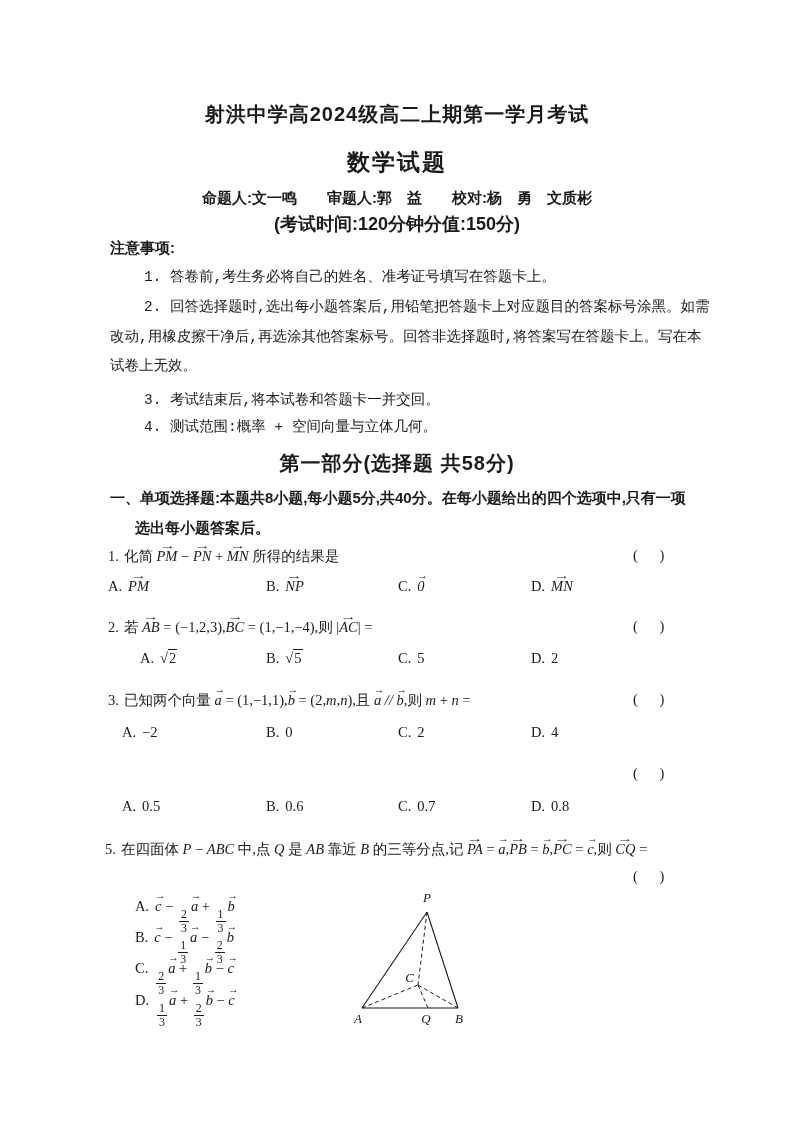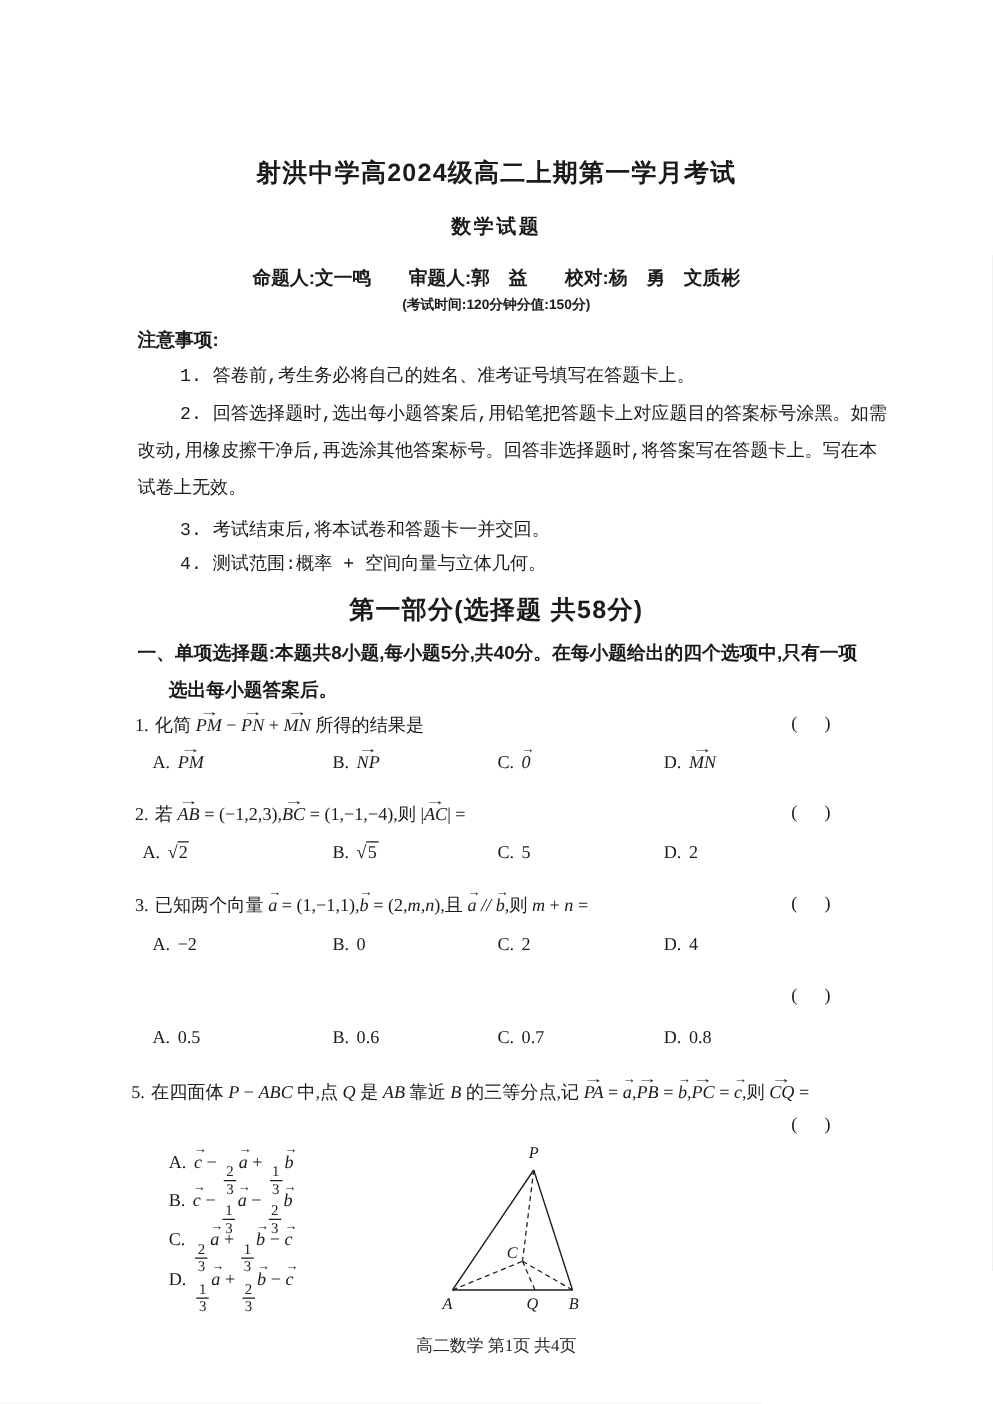--- a/index.html
+++ b/index.html
@@ -6,29 +6,29 @@
   .page{
     position:relative;
     width:794px;height:1123px;
     margin:0 auto;
     background:#ffffff;
     color:#1b1b1b;
     font-family:"Liberation Serif", serif;
     font-size:14.5px;
     overflow:hidden;
   }
-  .abs{position:absolute;white-space:nowrap;margin-top:24px;}
+  .abs{position:absolute;white-space:nowrap;}
   .center{left:0;width:794px;text-align:center;}
   .hei{font-family:"Liberation Sans", sans-serif;font-weight:bold;}
   .pre{white-space:pre;}
 
   .title{top:101px;font-size:20px;letter-spacing:1px;}
-  .subtitle{top:147px;font-size:16px;letter-spacing:2px;}
+  .subtitle{top:147px;font-size:23px;letter-spacing:2px;}
   .authors{top:189px;font-size:15px;}
-  .examinfo{top:212px;font-size:11px;}
+  .examinfo{top:212px;font-size:18px;}
 
   .notice-head{left:110px;top:239px;font-size:15px;}
   .nline{font-size:14.5px;font-family:Liberation Mono, monospace;}
 
   .sec-head{top:450px;font-size:20px;letter-spacing:1px;}
   .intro{font-size:15px;}
 
   .stem{font-size:14.5px;}
   .qnum{margin-right:5px;}
   .bracket{left:633px;}
@@ -77,30 +77,30 @@
   <div class="abs nline" style="left:144px;top:417px;">4. 测试范围:概率 + 空间向量与立体几何。</div>
 
   <div class="abs center hei sec-head">第一部分(选择题 共58分)</div>
   <div class="abs hei intro" style="left:110px;top:489px;">一、单项选择题:本题共8小题,每小题5分,共40分。在每小题给出的四个选项中,只有一项</div>
   <div class="abs hei intro" style="left:135px;top:519px;">选出每小题答案后。</div>
 
   <div class="abs stem" style="left:108px;top:547px;">
     <span class="qnum">1.</span><span>化简 <span class="vec">PM<span class="vecarrow wide">→</span></span> − <span class="vec">PN<span class="vecarrow wide">→</span></span> + <span class="vec">MN<span class="vecarrow wide">→</span></span> 所得的结果是</span>
   </div>
   <div class="abs stem bracket pre" style="top:547px;">(      )</div>
-  <div class="abs stem" style="left:122px;top:578px;"><span class="opt-label">A.</span><span><span class="vec">PM<span class="vecarrow wide">→</span></span></span></div>
+  <div class="abs stem" style="left:108px;top:578px;"><span class="opt-label">A.</span><span><span class="vec">PM<span class="vecarrow wide">→</span></span></span></div>
   <div class="abs stem" style="left:266px;top:578px;"><span class="opt-label">B.</span><span><span class="vec">NP<span class="vecarrow wide">→</span></span></span></div>
   <div class="abs stem" style="left:398px;top:578px;"><span class="opt-label">C.</span><span><span class="vec">0<span class="vecarrow">→</span></span></span></div>
   <div class="abs stem" style="left:531px;top:578px;"><span class="opt-label">D.</span><span><span class="vec">MN<span class="vecarrow wide">→</span></span></span></div>
 
   <div class="abs stem" style="left:108px;top:618px;">
     <span class="qnum">2.</span><span>若 <span class="vec">AB<span class="vecarrow wide">→</span></span> = (−1,2,3),<span class="vec">BC<span class="vecarrow wide">→</span></span> = (1,−1,−4),则 |<span class="vec">AC<span class="vecarrow wide">→</span></span>| =</span>
   </div>
   <div class="abs stem bracket pre" style="top:618px;">(      )</div>
-  <div class="abs stem" style="left:114px;top:650px;"><span class="opt-label">A.</span><span><span class="sqrt"><span class="rs">√</span><span class="rad">2</span></span></span></div>
+  <div class="abs stem" style="left:140px;top:650px;"><span class="opt-label">A.</span><span><span class="sqrt"><span class="rs">√</span><span class="rad">2</span></span></span></div>
   <div class="abs stem" style="left:266px;top:650px;"><span class="opt-label">B.</span><span><span class="sqrt"><span class="rs">√</span><span class="rad">5</span></span></span></div>
   <div class="abs stem" style="left:398px;top:650px;"><span class="opt-label">C.</span><span>5</span></div>
   <div class="abs stem" style="left:531px;top:650px;"><span class="opt-label">D.</span><span>2</span></div>
 
   <div class="abs stem" style="left:108px;top:691px;">
     <span class="qnum">3.</span><span>已知两个向量 <span class="vec">a<span class="vecarrow">→</span></span> = (1,−1,1),<span class="vec">b<span class="vecarrow">→</span></span> = (2,<span class="mi">m</span>,<span class="mi">n</span>),且 <span class="vec">a<span class="vecarrow">→</span></span> <span class="mi">//</span> <span class="vec">b<span class="vecarrow">→</span></span>,则 <span class="mi">m</span> + <span class="mi">n</span> =</span>
   </div>
   <div class="abs stem bracket pre" style="top:691px;">(      )</div>
   <div class="abs stem" style="left:122px;top:724px;"><span class="opt-label">A.</span><span>−2</span></div>
   <div class="abs stem" style="left:266px;top:724px;"><span class="opt-label">B.</span><span>0</span></div>
@@ -159,15 +159,14 @@
       <line x1="122" y1="122" x2="82" y2="99" stroke="#1b1b1b" stroke-width="1" stroke-dasharray="4 3"></line>
 
       <text x="91" y="16" text-anchor="middle">P</text>
       <text x="22" y="137" text-anchor="middle">A</text>
       <text x="123" y="137" text-anchor="middle">B</text>
       <text x="90" y="137" text-anchor="middle">Q</text>
       <text x="78" y="96" text-anchor="end">C</text>
     </svg>
   </div>
 
-  <div class="abs center footer">高二数学 第1页 共4页</div>
 
 </div>
 
 </body></html>

